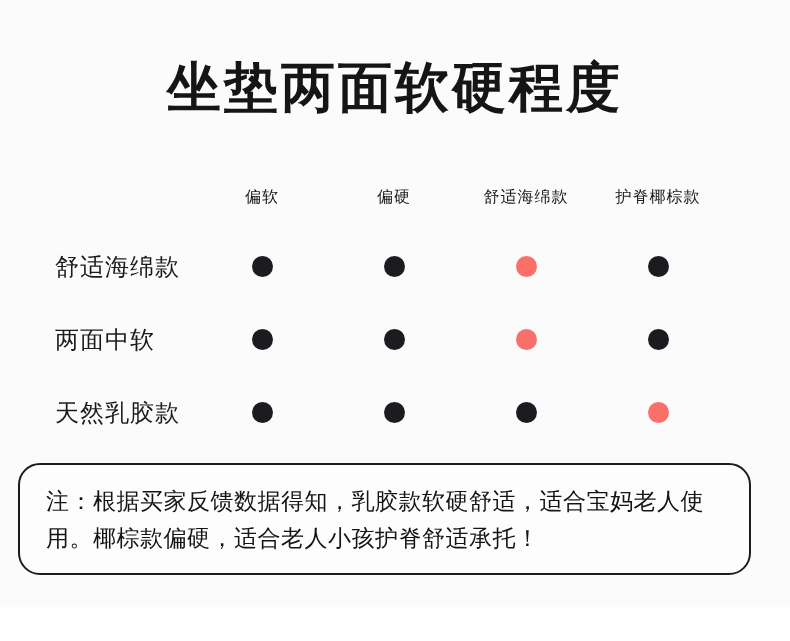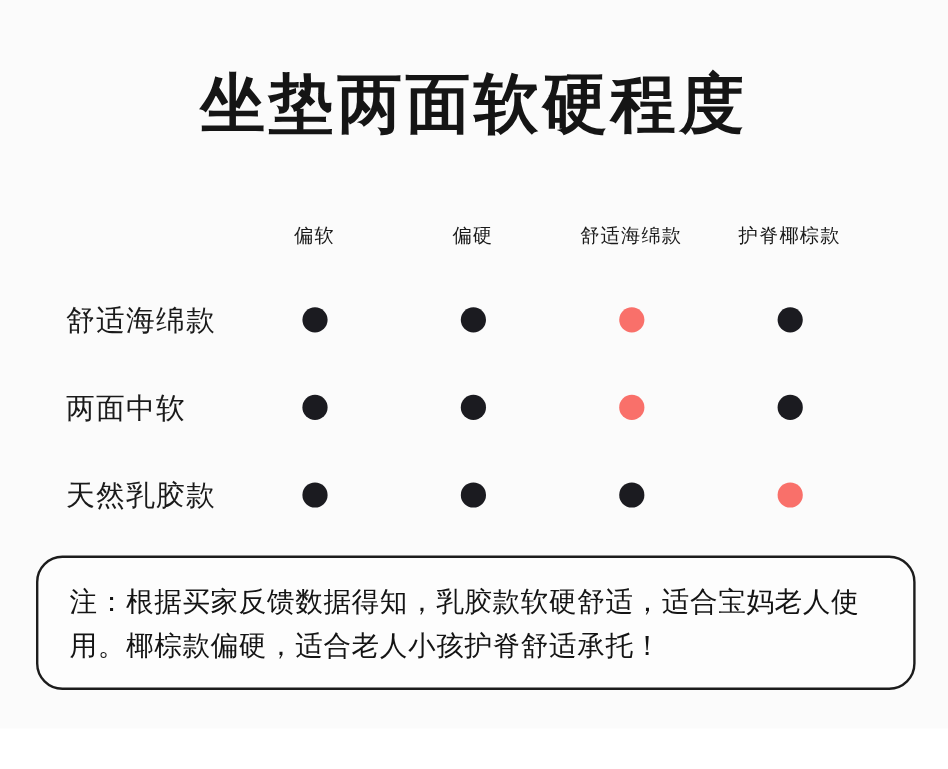--- a/index.html
+++ b/index.html
@@ -59,21 +59,21 @@
   .dot {
     width: 21px;
     height: 21px;
     border-radius: 50%;
     display: inline-block;
   }
   .dot[data-color="black"] { background: var(--dot-black, #1b1b20); }
   .dot[data-color="red"]   { background: var(--dot-red, #f9706a); }
   .note-box {
     box-sizing: border-box;
-    margin: 14px auto 0 30px;
+    margin: 14px auto 0 18px;
     width: 733px;
     min-height: 106px;
     border: 2px solid var(--note-border, #1c1c1c);
     border-radius: 22px;
     background: #fdfdfd;
     padding: 18px 24px 16px 26px;
   }
   .note-text {
     margin: 0;
     font-size: 23px;

